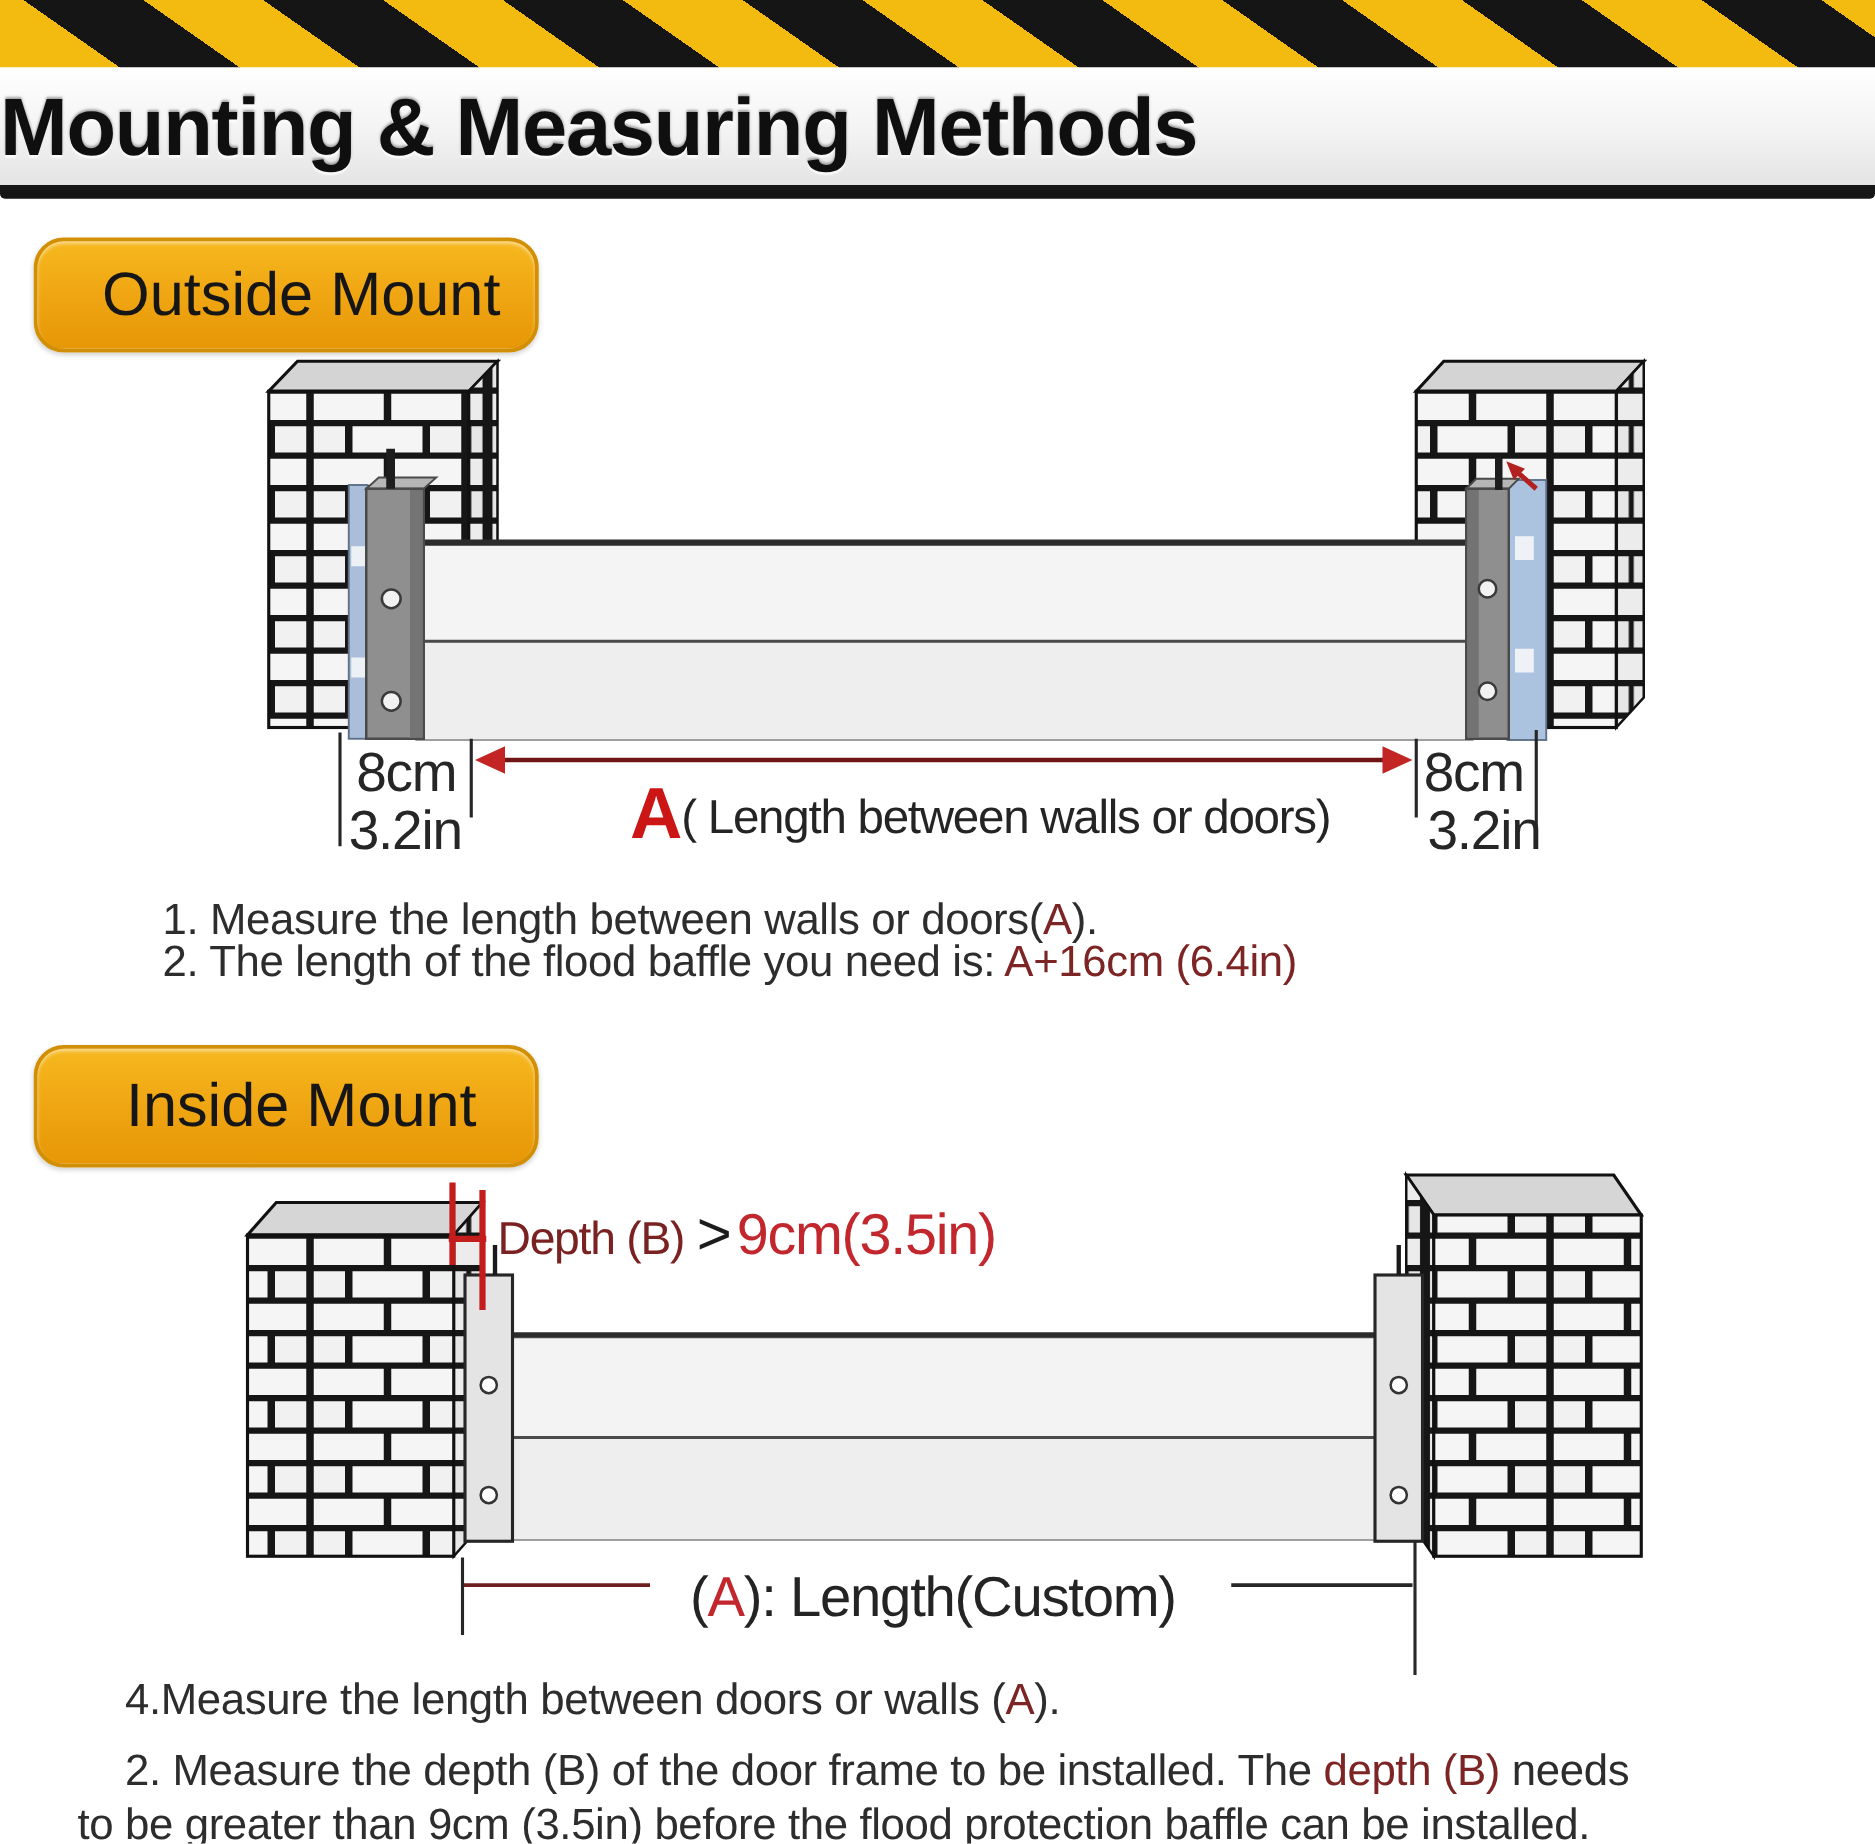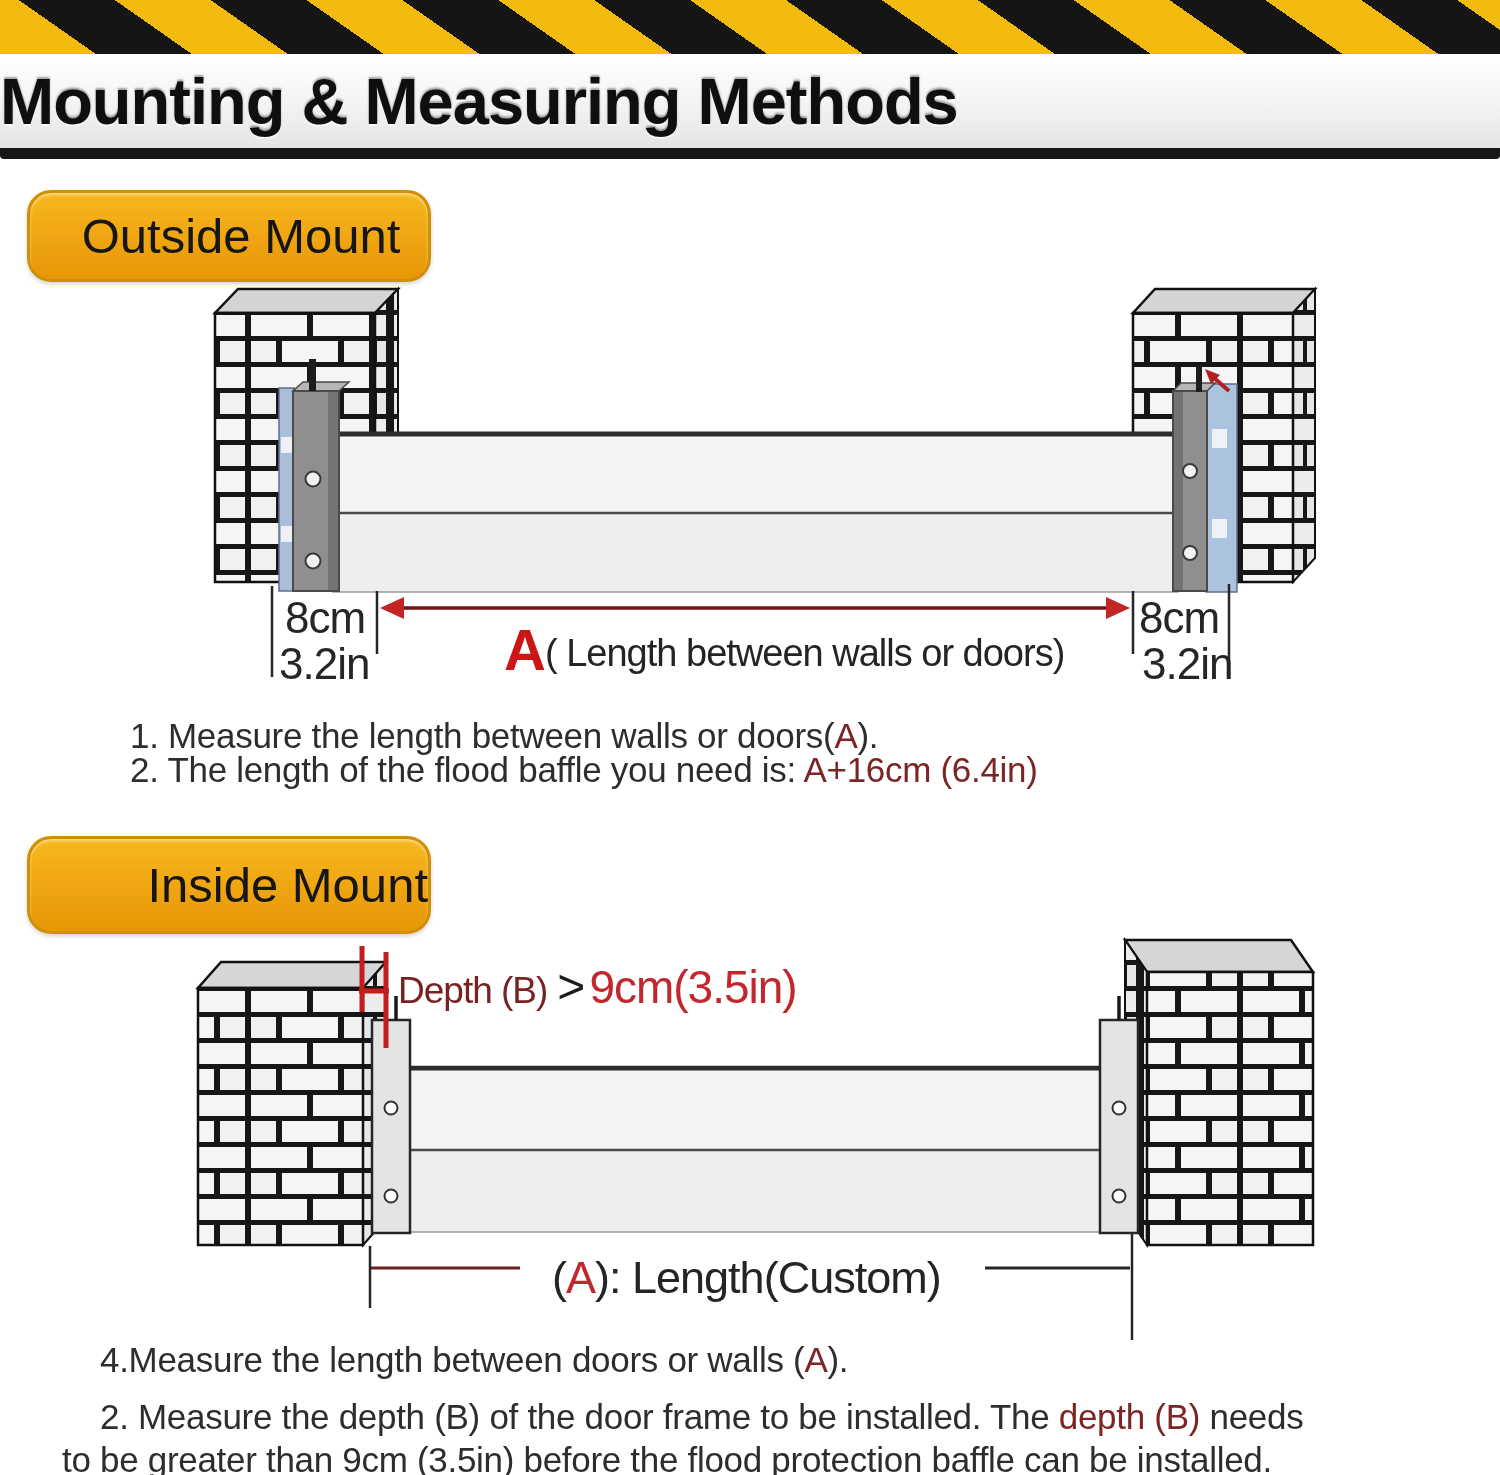--- a/index.html
+++ b/index.html
@@ -15,21 +15,21 @@
   .page-title{font-size:65px;font-weight:700;letter-spacing:-1px;color:#0f0f0f;
     text-shadow:0 2px 1px rgba(255,255,255,.7),0 -2px 2px rgba(0,0,0,.35);}
   .title-underbar{position:absolute;left:0;top:148px;width:1500px;height:11px;background:#161616;
     border-radius:0 0 4px 4px;}
   
   .badge{position:absolute;left:27px;width:398px;display:flex;align-items:center;justify-content:center;
     background:linear-gradient(180deg,#f6b81f 0%,#efa411 55%,#e69705 100%);
     border:3px solid #d18f06;border-radius:24px;box-shadow:inset 0 2px 3px rgba(255,255,255,.5),0 2px 4px rgba(0,0,0,.18);}
   .badge span{font-size:49px;color:#161616;letter-spacing:0;margin-left:24px;}
   .badge-outside{top:190px;height:86px;}
-  .badge-inside{top:836px;height:92px;justify-content:flex-end;}
+  .badge-inside{top:836px;height:92px;}
   
   .diagram{position:absolute;left:0;}
   .diagram-outside{top:278px;width:1500px;height:434px;}
   .diagram-inside{top:932px;width:1500px;height:412px;}
   
   .step{position:absolute;font-size:35px;letter-spacing:-.3px;color:#2d2d2d;white-space:pre;}
   .maroon{color:#7d2424;}
   .step-o1{left:130px;top:716px;}
   .step-o2{left:130px;top:750px;}
   .step-i1{left:100px;top:1340px;}

